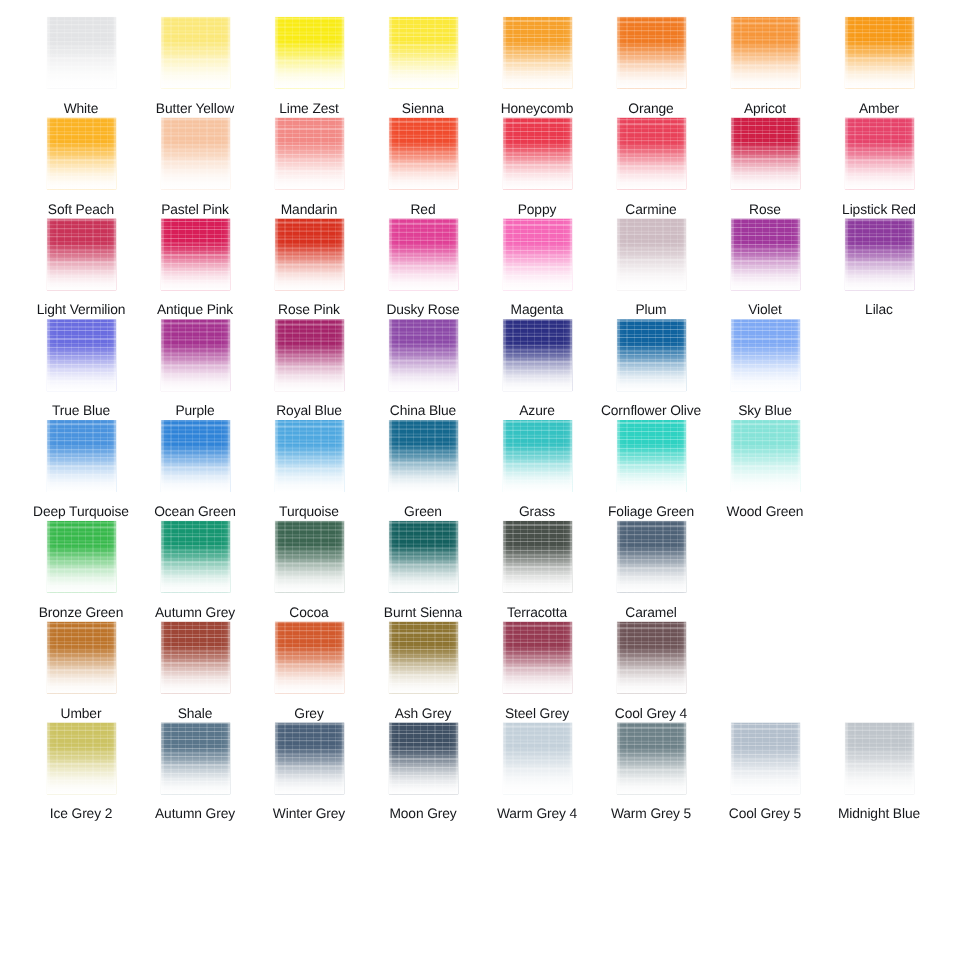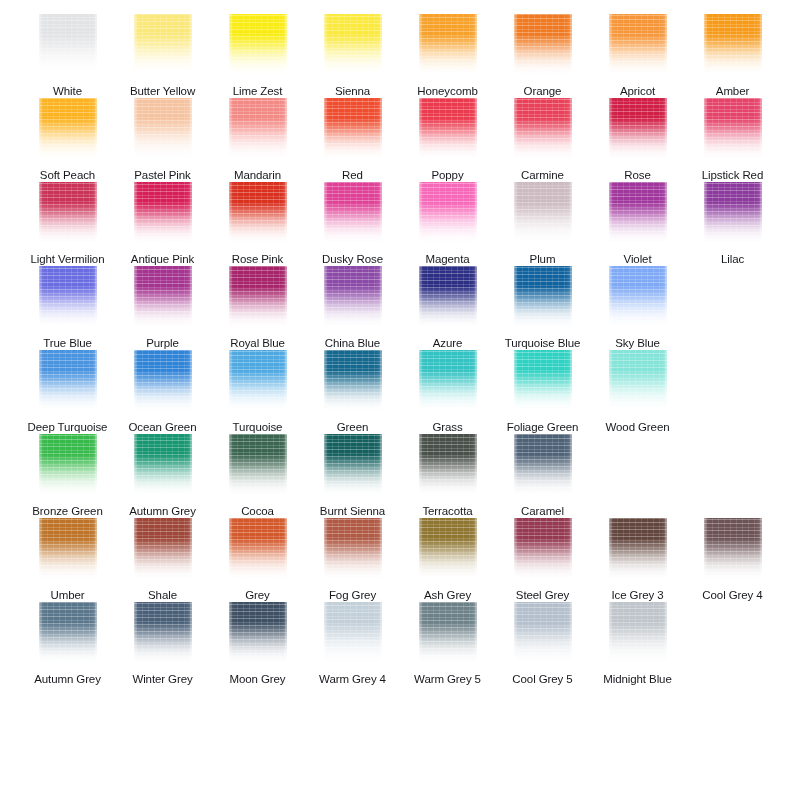--- a/index.html
+++ b/index.html
@@ -391,21 +391,21 @@
         </div>
         <div class="swatch-label">Azure</div>
       </div>
       <div class="swatch-cell">
         <div class="swatch-box" title="French Navy">
           <div class="swatch-ink" style="background: linear-gradient(rgb(16, 99, 159) 0%, rgb(16, 99, 159) 30%, rgb(16, 99, 159) 45%, rgb(16, 99, 159) 60%, rgb(16, 99, 159) 100%);"></div>
           <div class="swatch-grain" style="background-position: 0px -1px, 0px 0px;"></div>
           <div class="swatch-fade"></div>
           <div class="swatch-edges"></div>
         </div>
-        <div class="swatch-label">Turquoise Blue</div>
+        <div class="swatch-label">Cornflower Olive</div>
       </div>
       <div class="swatch-cell">
         <div class="swatch-box" title="China Blue">
           <div class="swatch-ink" style="background: linear-gradient(rgb(127, 169, 244) 0%, rgb(127, 169, 244) 30%, rgb(127, 169, 244) 45%, rgb(127, 169, 244) 60%, rgb(127, 169, 244) 100%);"></div>
           <div class="swatch-grain" style="background-position: 0px 0px, 0px 0px;"></div>
           <div class="swatch-fade"></div>
           <div class="swatch-edges"></div>
         </div>
         <div class="swatch-label">Sky Blue</div>
       </div>
@@ -553,66 +553,57 @@
       <div class="swatch-cell">
         <div class="swatch-box" title="Burnt Orange">
           <div class="swatch-ink" style="background: linear-gradient(rgb(210, 89, 44) 0%, rgb(210, 89, 44) 30%, rgb(210, 89, 44) 45%, rgb(210, 89, 44) 60%, rgb(210, 89, 44) 100%);"></div>
           <div class="swatch-grain" style="background-position: 0px -2px, 0px 0px;"></div>
           <div class="swatch-fade"></div>
           <div class="swatch-edges"></div>
         </div>
         <div class="swatch-label">Grey</div>
       </div>
       <div class="swatch-cell">
-        <div class="swatch-box" title="Terracotta">
-          <div class="swatch-ink" style="background: linear-gradient(rgb(176, 90, 69) 0%, rgb(176, 90, 69) 30%, rgb(176, 90, 69) 45%, rgb(176, 90, 69) 60%, rgb(176, 90, 69) 100%);"></div>
-          <div class="swatch-grain" style="background-position: 0px -1px, 0px 0px;"></div>
-          <div class="swatch-fade"></div>
-          <div class="swatch-edges"></div>
-        </div>
-        <div class="swatch-label">Fog Grey</div>
-      </div>
-      <div class="swatch-cell">
         <div class="swatch-box" title="Caramel">
           <div class="swatch-ink" style="background: linear-gradient(rgb(142, 117, 50) 0%, rgb(142, 117, 50) 30%, rgb(142, 117, 50) 45%, rgb(142, 117, 50) 60%, rgb(142, 117, 50) 100%);"></div>
           <div class="swatch-grain" style="background-position: 0px 0px, 0px 0px;"></div>
           <div class="swatch-fade"></div>
           <div class="swatch-edges"></div>
         </div>
         <div class="swatch-label">Ash Grey</div>
       </div>
       <div class="swatch-cell">
         <div class="swatch-box" title="Burnt Carmine">
           <div class="swatch-ink" style="background: linear-gradient(rgb(150, 58, 82) 0%, rgb(150, 58, 82) 30%, rgb(150, 58, 82) 45%, rgb(150, 58, 82) 60%, rgb(150, 58, 82) 100%);"></div>
           <div class="swatch-grain" style="background-position: 0px 1px, 0px 0px;"></div>
           <div class="swatch-fade"></div>
           <div class="swatch-edges"></div>
         </div>
         <div class="swatch-label">Steel Grey</div>
       </div>
       <div class="swatch-cell">
-        <div class="swatch-box" title="Umber">
-          <div class="swatch-ink" style="background: linear-gradient(rgb(98, 70, 62) 0%, rgb(98, 70, 62) 30%, rgb(98, 70, 62) 45%, rgb(98, 70, 62) 60%, rgb(98, 70, 62) 100%);"></div>
-          <div class="swatch-grain" style="background-position: 0px 2px, 0px 0px;"></div>
-          <div class="swatch-fade"></div>
-          <div class="swatch-edges"></div>
-        </div>
-        <div class="swatch-label">Ice Grey 3</div>
-      </div>
-      <div class="swatch-cell">
         <div class="swatch-box" title="Shale">
           <div class="swatch-ink" style="background: linear-gradient(rgb(109, 83, 86) 0%, rgb(109, 83, 86) 30%, rgb(109, 83, 86) 45%, rgb(109, 83, 86) 60%, rgb(109, 83, 86) 100%);"></div>
           <div class="swatch-grain" style="background-position: 0px 3px, 0px 0px;"></div>
           <div class="swatch-fade"></div>
           <div class="swatch-edges"></div>
         </div>
         <div class="swatch-label">Cool Grey 4</div>
       </div>
     </div>
     <div class="swatch-row">
+      <div class="swatch-cell">
+        <div class="swatch-box" title="Gold">
+          <div class="swatch-ink" style="background: linear-gradient(rgb(204, 195, 99) 0%, rgb(204, 195, 99) 30%, rgb(204, 195, 99) 45%, rgb(204, 195, 99) 60%, rgb(204, 195, 99) 100%);"></div>
+          <div class="swatch-grain" style="background-position: 0px -3px, 0px 0px;"></div>
+          <div class="swatch-fade"></div>
+          <div class="swatch-edges"></div>
+        </div>
+        <div class="swatch-label">Ice Grey 2</div>
+      </div>
       <div class="swatch-cell">
         <div class="swatch-box" title="Fog Grey">
           <div class="swatch-ink" style="background: linear-gradient(rgb(90, 118, 139) 0%, rgb(90, 118, 139) 30%, rgb(90, 118, 139) 45%, rgb(90, 118, 139) 60%, rgb(90, 118, 139) 100%);"></div>
           <div class="swatch-grain" style="background-position: 0px -2px, 0px 0px;"></div>
           <div class="swatch-fade"></div>
           <div class="swatch-edges"></div>
         </div>
         <div class="swatch-label">Autumn Grey</div>
       </div>
       <div class="swatch-cell">

